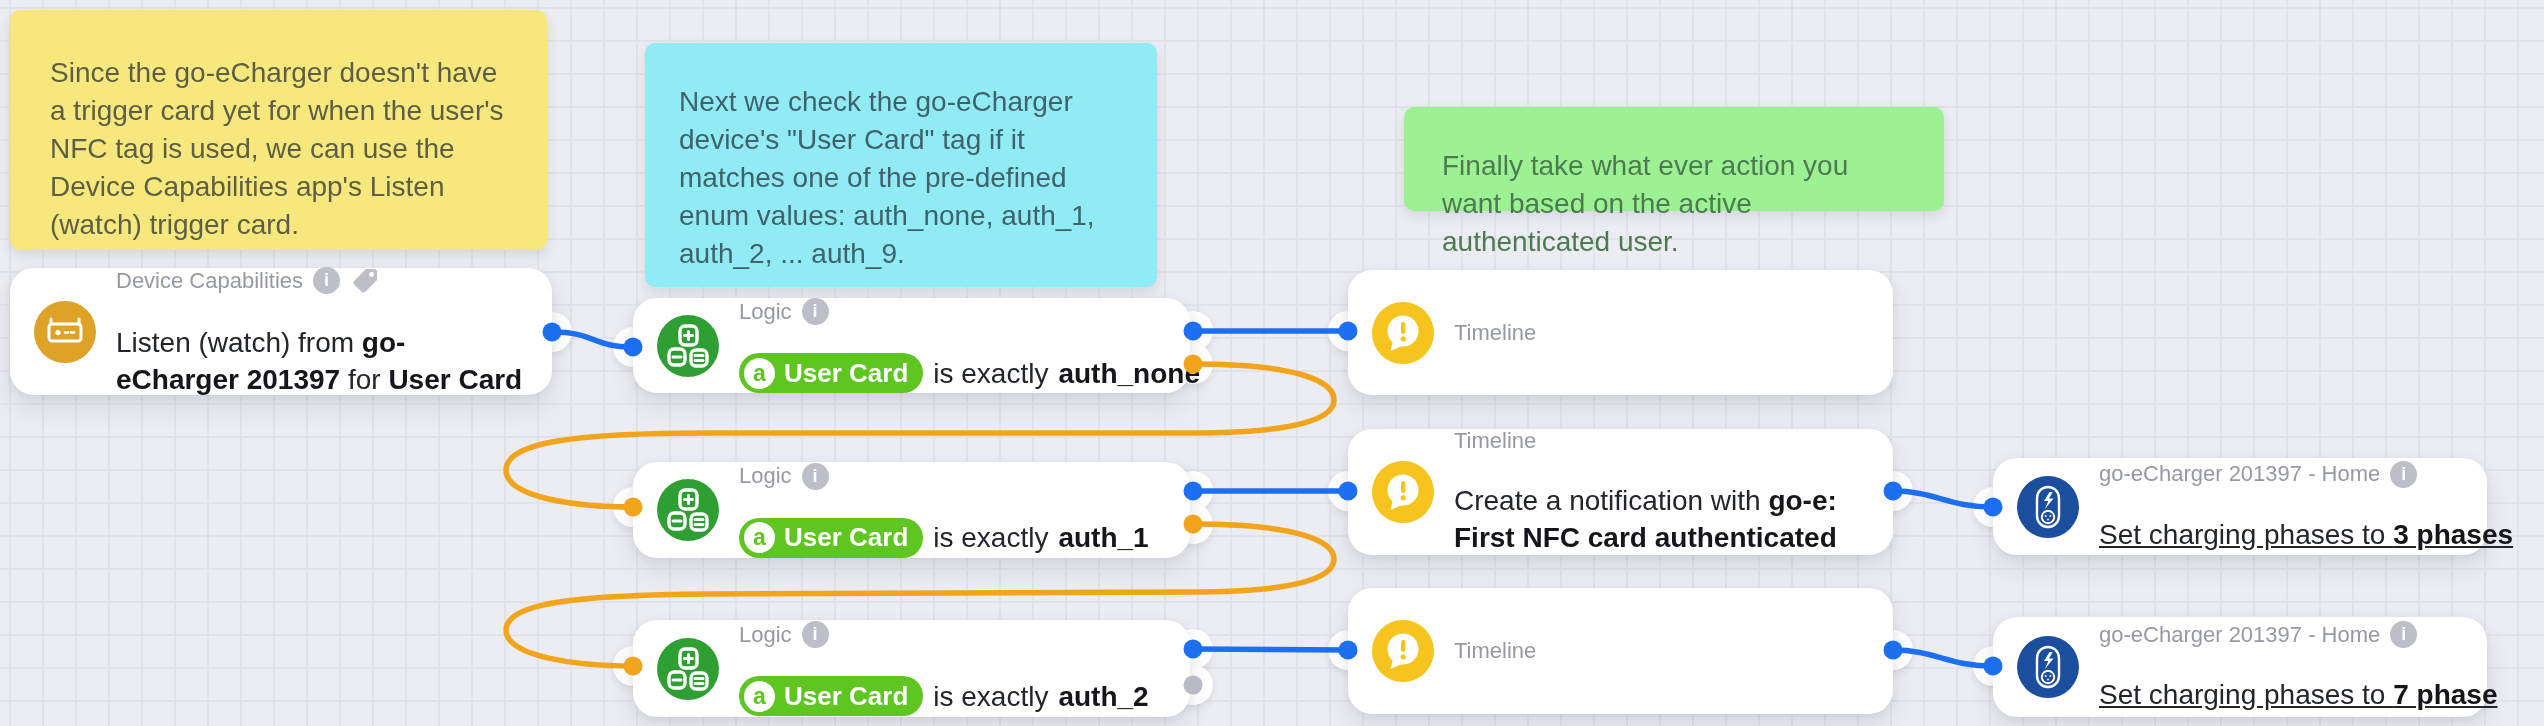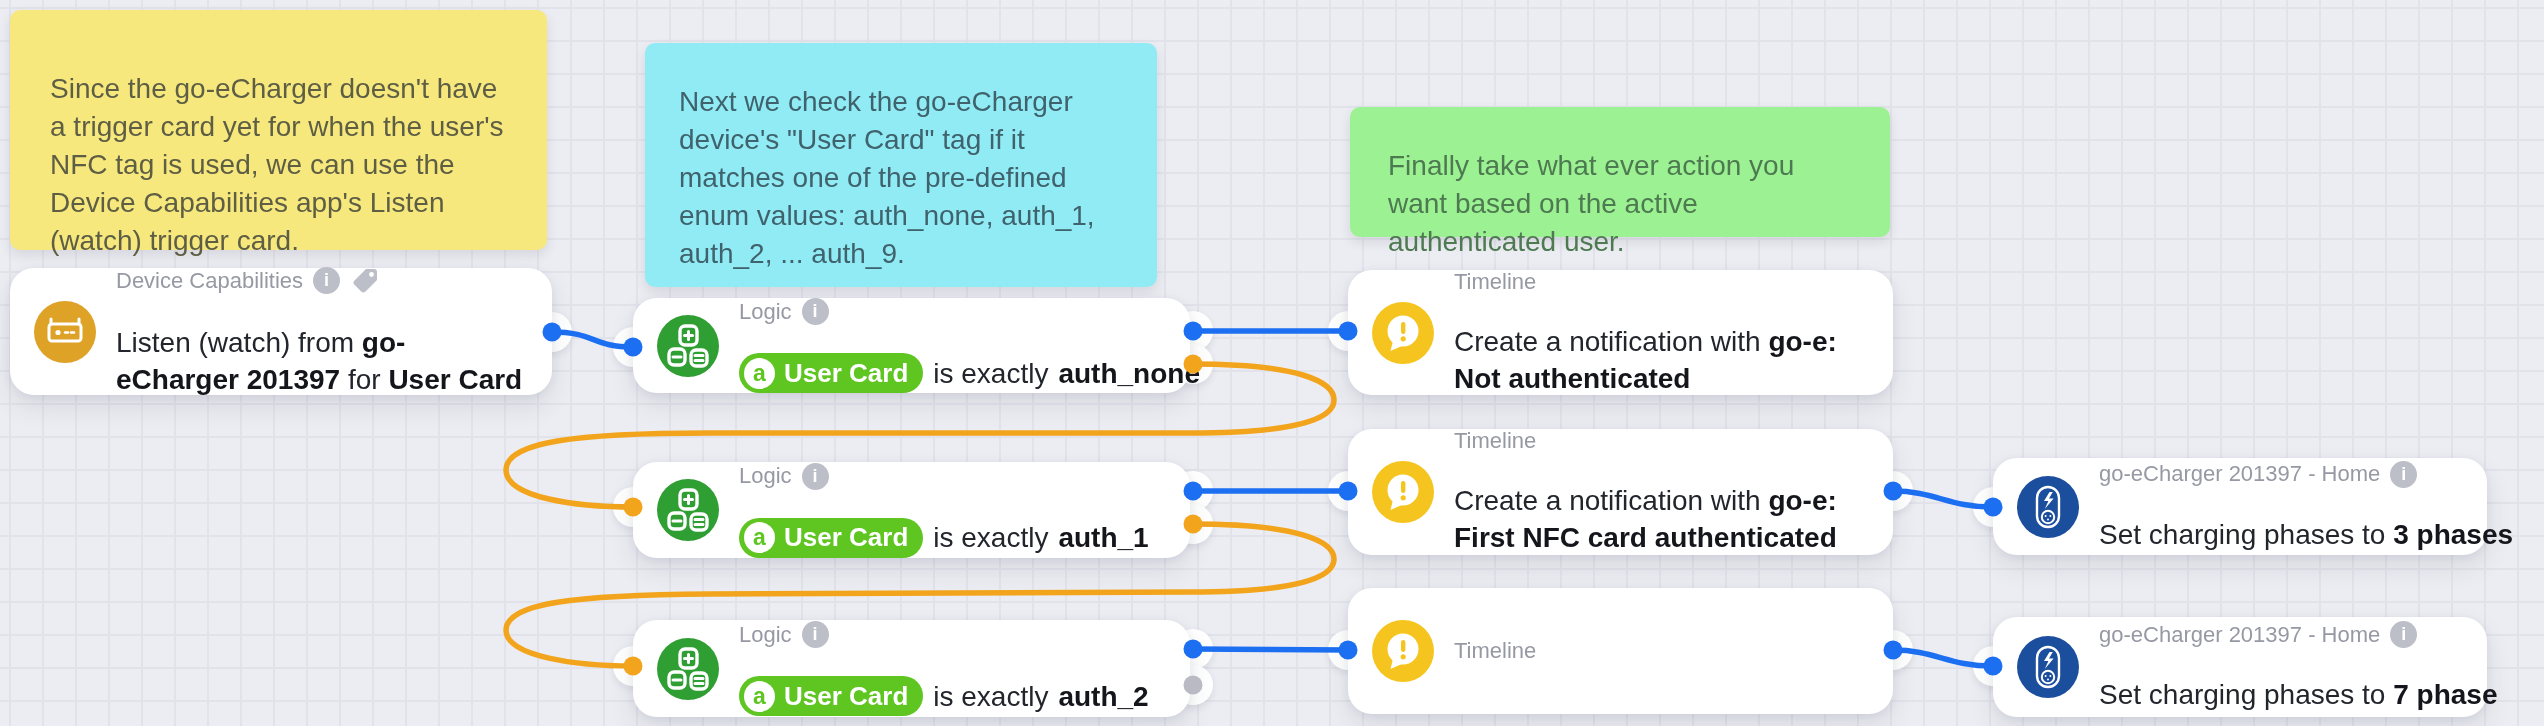--- a/index.html
+++ b/index.html
@@ -22,21 +22,21 @@
   .wire-true { stroke:var(--wire_true,#1D6FF2); }
   .wire-else { stroke:var(--wire_else,#F2A41C); }
 
   
   .note {
     position:absolute; border-radius:10px; z-index:2;
     box-shadow:0 5px 12px rgba(50,50,80,.12);
     font-weight:400;
   }
   .note p { font-size:28px; line-height:38px; }
-  .note-yellow { background:var(--note_yellow_bg,#F6E87D); color:var(--note_yellow_text,#5E5E45); padding:60px 40px; }
+  .note-yellow { background:var(--note_yellow_bg,#F6E87D); color:var(--note_yellow_text,#5E5E45); padding:44px 40px; }
   .note-cyan   { background:var(--note_cyan_bg,#90EBF4);   color:var(--note_cyan_text,#3F626C);   padding:40px 34px; }
   .note-green  { background:var(--note_green_bg,#9CF192);  color:var(--note_green_text,#4E7A52);  padding:40px 38px; }
 
   
   .card {
     position:absolute; z-index:4;
     background:var(--card_bg,#fff); border-radius:24px;
     box-shadow:0 12px 26px rgba(40,45,80,.10), 0 2px 8px rgba(40,45,80,.07);
     display:flex; align-items:center; gap:20px;
     padding:0 26px 0 24px;
@@ -49,21 +49,21 @@
     font-size:22px; color:var(--header_text,#9699A3); white-space:nowrap; }
   .info-icon {
     width:27px; height:27px; border-radius:50%; background:#BCBEC8;
     color:#fff; font-size:18px; font-weight:bold; font-style:normal;
     display:flex; align-items:center; justify-content:center; flex:none;
   }
   .tag-icon { flex:none; }
   .card-body { font-size:28px; line-height:37px; color:var(--body_text,#23252D);margin-top:25px; }
   .card-body b { font-weight:700; color:var(--bold_text,#14161C); }
   .logic-line { display:flex; align-items:center; gap:10px; white-space:nowrap; }
-  .nowrap { white-space:nowrap; }
+  .nowrap { white-space:nowrap;text-decoration:underline; }
 
   
   .tag-pill {
     display:inline-flex; align-items:center; gap:9px; flex:none;
     height:40px; border-radius:20px; padding:0 15px 0 5px;
     background:var(--tag_pill_green,#5FC521);
     color:#fff; font-size:26px; font-weight:700;
   }
   .tag-a {
     width:31px; height:31px; border-radius:50%; background:#fff;
@@ -100,21 +100,21 @@
     <path class="wire-true" d="M1893 491 C1935 491 1948 507 1993 507"></path>
     <path class="wire-true" d="M1893 650 C1935 650 1948 666 1993 666"></path>
   </svg>
 
   <div class="note note-yellow" style="left:10px;top:10px;width:537px;height:240px">
     <p>Since the go-eCharger doesn't have a trigger card yet for when the user's NFC tag is used, we can use the Device Capabilities app's Listen (watch) trigger card.</p>
   </div>
   <div class="note note-cyan" style="left:645px;top:43px;width:512px;height:244px">
     <p>Next we check the go-eCharger device's "User Card" tag if it matches one of the pre-defined enum values: auth_none, auth_1, auth_2, ... auth_9.</p>
   </div>
-  <div class="note note-green" style="left:1350px;top:107px;width:540px;height:130px">
+  <div class="note note-green" style="left:1404px;top:107px;width:540px;height:104px">
     <p>Finally take what ever action you want based on the active authenticated user.</p>
   </div>
 
   <div class="card" style="left:10px;top:268px;width:542px;height:127px">
     <div class="card-icon" style="background:var(--trigger_orange,#DDA226)">
       <svg width="40" height="40" viewBox="0 0 40 40">
         <rect x="4" y="12" width="32" height="17" rx="3" fill="none" stroke="#fff" stroke-width="3"></rect>
         <path d="M6 12 V7 M34 12 V7" stroke="#fff" stroke-width="3" stroke-linecap="round"></path>
         <circle cx="13" cy="20.5" r="2.6" fill="#fff"></circle>
         <path d="M20 20.5 h3 M26 20.5 h3" stroke="#fff" stroke-width="2.6" stroke-linecap="round"></path>
@@ -221,23 +221,20 @@
       <svg width="62" height="62" viewBox="0 0 62 62">
         <circle cx="31" cy="29" r="15.5" fill="#fff"></circle>
         <path d="M21 39 L18.5 49 L31 43.5 Z" fill="#fff"></path>
         <rect x="29" y="20" width="4.4" height="12" rx="2.2" fill="#F6C41E"></rect>
         <circle cx="31.2" cy="36.8" r="2.6" fill="#F6C41E"></circle>
       </svg>
     </div>
     <div class="card-text">
       <div class="card-header">
         <span>Timeline</span>
-      </div>
-      <div class="card-body">
-        <span>Create a notification with </span><b>go-e: Not authenticated</b>
       </div>
     </div>
   </div>
 
   <div class="card" style="left:1348px;top:429px;width:545px;height:126px">
     <div class="card-icon" style="background:var(--timeline_yellow,#F6C41E)">
       <svg width="62" height="62" viewBox="0 0 62 62">
         <circle cx="31" cy="29" r="15.5" fill="#fff"></circle>
         <path d="M21 39 L18.5 49 L31 43.5 Z" fill="#fff"></path>
         <rect x="29" y="20" width="4.4" height="12" rx="2.2" fill="#F6C41E"></rect>

